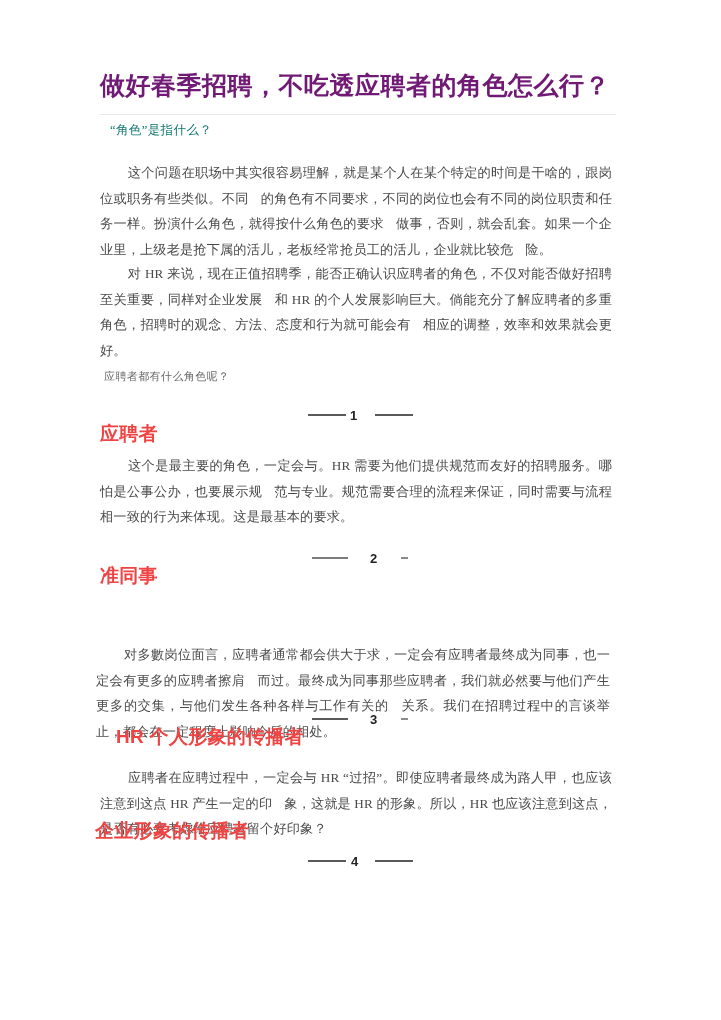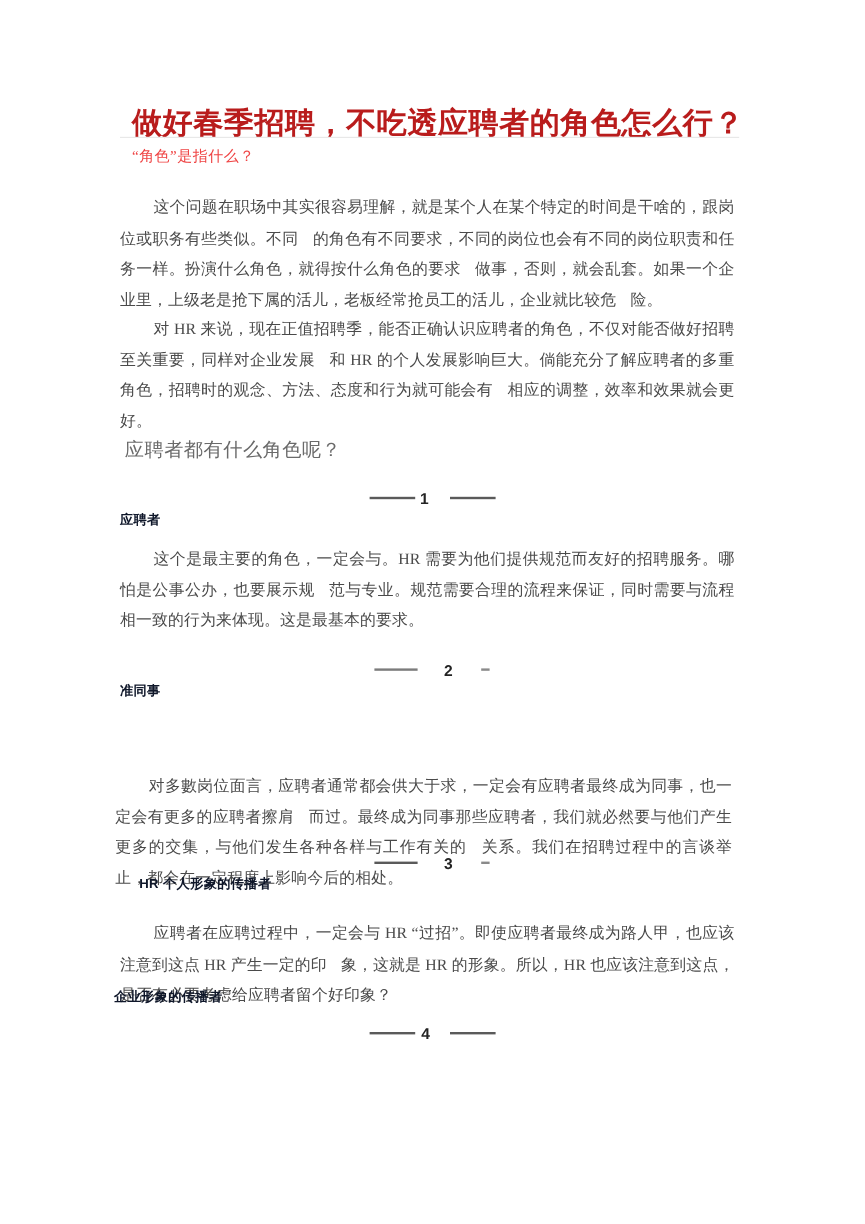--- a/index.html
+++ b/index.html
@@ -20,56 +20,56 @@
   .page {
     position: absolute;
     inset: 0;
     background: #ffffff;
   }
 
   
   .doc-title {
     position: absolute;
     left: 100px;
-    top: 86px;
+    top: 68px;
     width: 520px;
-    text-align: right;
+    text-align: left;
     font-family: "Liberation Sans", "DejaVu Sans", sans-serif;
     font-weight: bold;
     font-size: 25px;
     line-height: 34px;
-    color: #b91c1c;
+    color: #701a75;
     letter-spacing: 0.5px;
     white-space: nowrap;
   }
   .title-rule {
     position: absolute;
     left: 100px;
     top: 114px;
     width: 516px;
     height: 1px;
     background: #e8e8e8;
   }
 
   
   .lede {
     position: absolute;
     left: 110px;
     top: 120px;
     font-size: 12.5px;
     line-height: 20px;
-    color: #ef4444;
+    color: #0f766e;
     letter-spacing: 0.4px;
   }
 
   .question {
     position: absolute;
     left: 104px;
     top: 366px;
-    font-size: 16px;
+    font-size: 11px;
     line-height: 20px;
     color: #6a6a6a;
     letter-spacing: 0.4px;
   }
 
   .para {
     position: absolute;
     color: #4a4a4a;
     font-size: 13.2px;
     line-height: 25.5px;
@@ -87,23 +87,23 @@
 
   .para .ind { display: inline-block; width: 2.1em; }
   .para .ind-wide { display: inline-block; width: 3.6em; }
   .para .gap { display: inline-block; width: 0.9em; }
 
   
   .sec-head {
     position: absolute;
     font-family: "Liberation Sans", "DejaVu Sans", sans-serif;
     font-weight: bold;
-    font-size: 11px;
+    font-size: 19px;
     line-height: 20px;
-    color: #0f172a;
+    color: #ef4444;
     letter-spacing: 0.3px;
     white-space: nowrap;
   }
   .h1pos { left: 100px; top: 424px; }
   .h2pos { left: 100px; top: 566px; }
   .h3pos { left: 116px; top: 727px; }
   .h4pos { left: 70px;  top: 821px; margin-left: 25px; }
 
   
   .divider {

